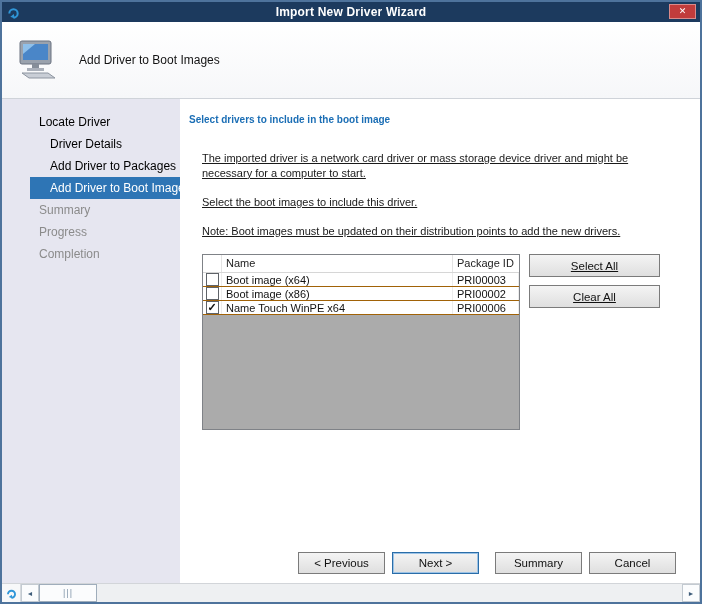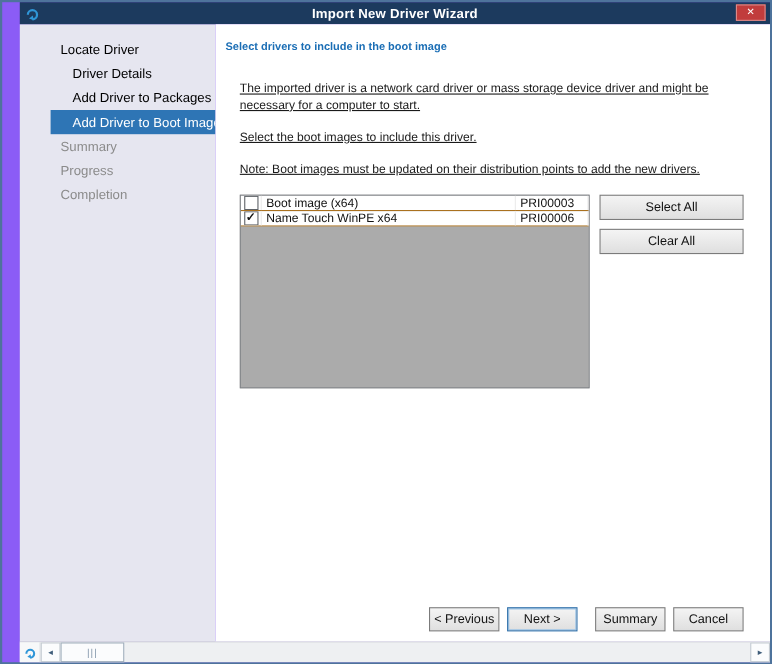--- a/index.html
+++ b/index.html
@@ -2,24 +2,23 @@
 <html style="--titlebar-color: #1c3a5e; --frame-color: #4e739c; --accent-blue: #2e75b5; --heading-blue: #1b6eb5; --close-red: #c13c3c; --table-empty-gray: #ababab;"><head>
 <meta charset="utf-8">
 <style>
   * { margin:0; padding:0; box-sizing:border-box; }
   html,body { background:#cfd8e2; }
   body { font-family:"Liberation Sans", sans-serif; }
 
   .window{
     width:702px; height:604px;
     border:2px solid var(--frame-color,#4e739c);
-    background:#8b5cf6;
+    background:#bef264;
     display:flex; flex-direction:column;
     position:relative;
-    padding-left:16px;
   }
 
   
   .titlebar{
     flex:0 0 20px;
     background:var(--titlebar-color,#1c3a5e);
     color:#fff;
     position:relative;
     display:flex; align-items:center;
   }
@@ -121,25 +120,25 @@
 
   .side-buttons{ margin-left:9px; display:flex; flex-direction:column; gap:8px; }
 
   .btn{
     height:22px; font-size:11.5px; color:#111;
     background:linear-gradient(#f4f4f4,#dfdfdf);
     border:1px solid #7b7b7b;
     font-family:"Liberation Sans", sans-serif;
     cursor:default;
   }
-  .side-buttons .btn{ width:131px; height:23px; }
+  .side-buttons .btn{ width:131px; height:23px;text-decoration:underline; }
 
   
   .footer{ position:absolute; right:24px; bottom:9px; display:flex; }
-  .footer .btn{ width:64px; margin-left:7px; }
+  .footer .btn{ width:87px; margin-left:7px; }
   .footer .btn[data-name="summary-button"]{ margin-left:16px; }
   .footer .btn.focused{
     border:1px solid #2a6da8;
     box-shadow:inset 0 0 0 1px #9cc3e6;
   }
 
   
   .bottom-bar{
     flex:0 0 19px;
     background:#eef0f2;
@@ -176,20 +175,33 @@
     <span class="titlebar-icon" data-name="wizard-app-icon">
       <svg width="13" height="13" viewBox="0 0 14 14">
         <path d="M2.5 8 A4.5 4.5 0 1 1 7 12.5" fill="none" stroke="#2f96d8" stroke-width="2.2"></path>
         <path d="M8.2 13.4 L3.6 11.6 L7.4 8.6 Z" fill="#2f96d8"></path>
       </svg>
     </span>
     <span class="titlebar-title" data-name="window-title">Import New Driver Wizard</span>
     <button class="close-btn" data-name="close-button">✕</button>
   </div>
 
+  <div class="header" data-name="wizard-header">
+    <span class="header-icon" data-name="computer-icon">
+      <svg width="46" height="40" viewBox="0 0 46 40">
+        <rect x="5" y="1" width="31" height="23" rx="2" fill="#9aa2ad" stroke="#6b7280"></rect>
+        <rect x="8" y="4" width="25" height="16" fill="#4a86c8"></rect>
+        <polygon points="8,4 20,4 8,14" fill="#8fc0ea"></polygon>
+        <rect x="17" y="24" width="7" height="4" fill="#868e99"></rect>
+        <rect x="12" y="28" width="17" height="3" fill="#aab0ba"></rect>
+        <polygon points="7,33 33,33 40,38 14,38" fill="#c9ced6" stroke="#8d95a0"></polygon>
+      </svg>
+    </span>
+    <span class="header-title" data-name="header-title">Add Driver to Boot Images</span>
+  </div>
 
   <div class="body" data-name="wizard-body">
 
     <div class="sidebar" id="sidebar" data-name="wizard-steps-sidebar">
         <div class="sb-item" data-name="sidebar-item-locate-driver">Locate Driver</div>
         <div class="sb-item level1" data-name="sidebar-item-driver-details">Driver Details</div>
         <div class="sb-item level1" data-name="sidebar-item-add-driver-to-packages">Add Driver to Packages</div>
         <div class="sb-item level1 selected" data-name="sidebar-item-add-driver-to-boot-image">Add Driver to Boot Image</div>
         <div class="sb-item disabled" data-name="sidebar-item-summary">Summary</div>
         <div class="sb-item disabled" data-name="sidebar-item-progress">Progress</div>
@@ -200,27 +212,39 @@
       <h1 class="main-title" data-name="page-title">Select drivers to include in the boot image</h1>
 
       <div class="paragraphs" id="paragraphs" data-name="instructions-block">
           <p data-name="instruction-text-1">The imported driver is a network card driver or mass storage device driver and might be necessary for a computer to start.</p>
           <p data-name="instruction-text-2">Select the boot images to include this driver.</p>
           <p data-name="instruction-text-3">Note: Boot images must be updated on their distribution points to add the new drivers.</p>
         </div>
 
       <div class="table-area" data-name="boot-images-area">
         <div class="boot-table" data-name="boot-images-table">
+          <div class="t-header" data-name="table-header">
+            <div class="t-hcell col-check" data-name="checkbox-column-header"></div>
+            <div class="t-hcell col-name" data-name="column-header-name">Name</div>
+            <div class="t-hcell col-pkg" data-name="column-header-package-id">Package ID</div>
+          </div>
           <div id="table-rows" data-name="table-rows">
               <div class="t-row" data-name="table-row-boot-image-x64">
                 <div class="t-cell col-check" data-name="checkbox-cell">
                   <span class="checkbox" data-name="boot-image-checkbox"></span>
                 </div>
                 <div class="t-cell col-name" data-name="cell-name">Boot image (x64)</div>
                 <div class="t-cell col-pkg" data-name="cell-package-id">PRI00003</div>
+              </div>
+              <div class="t-row" data-name="table-row-boot-image-x86">
+                <div class="t-cell col-check" data-name="checkbox-cell">
+                  <span class="checkbox" data-name="boot-image-checkbox"></span>
+                </div>
+                <div class="t-cell col-name" data-name="cell-name">Boot image (x86)</div>
+                <div class="t-cell col-pkg" data-name="cell-package-id">PRI00002</div>
               </div>
               <div class="t-row" data-name="table-row-zero-touch-winpe-x64">
                 <div class="t-cell col-check" data-name="checkbox-cell">
                   <span class="checkbox checked" data-name="boot-image-checkbox">✓</span>
                 </div>
                 <div class="t-cell col-name" data-name="cell-name">Name Touch WinPE x64</div>
                 <div class="t-cell col-pkg" data-name="cell-package-id">PRI00006</div>
               </div>
             </div>
           <div class="t-empty" data-name="table-empty-area"></div>

